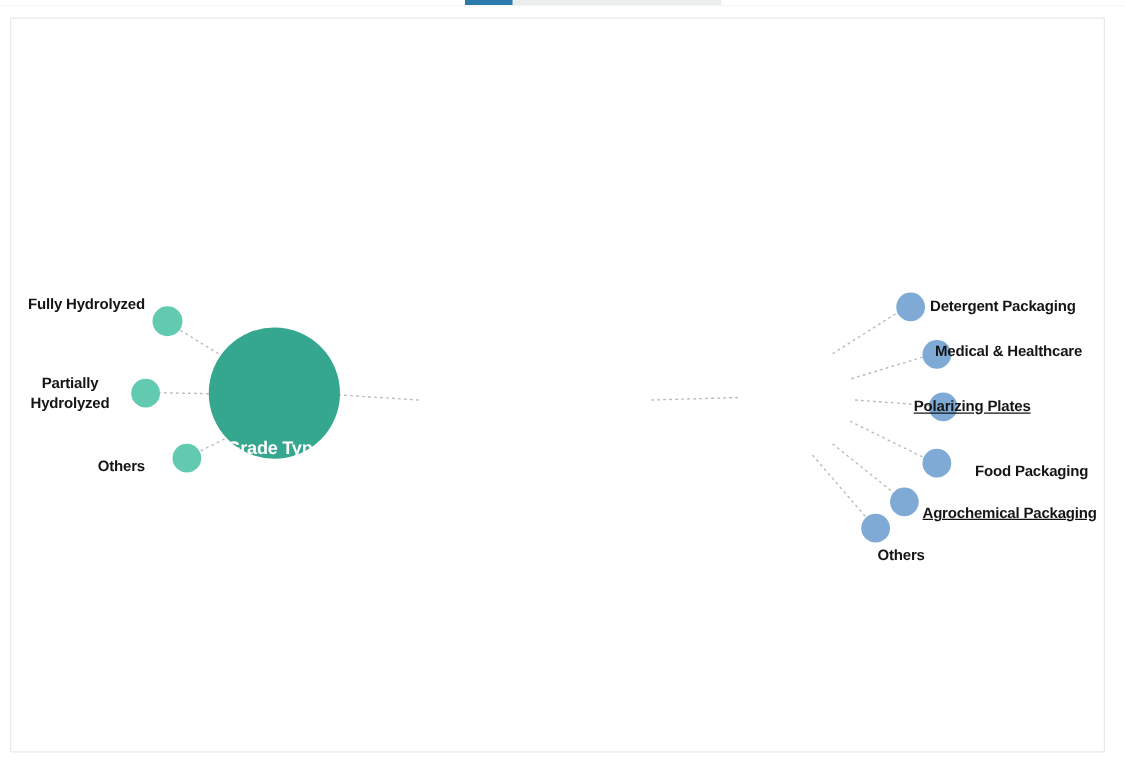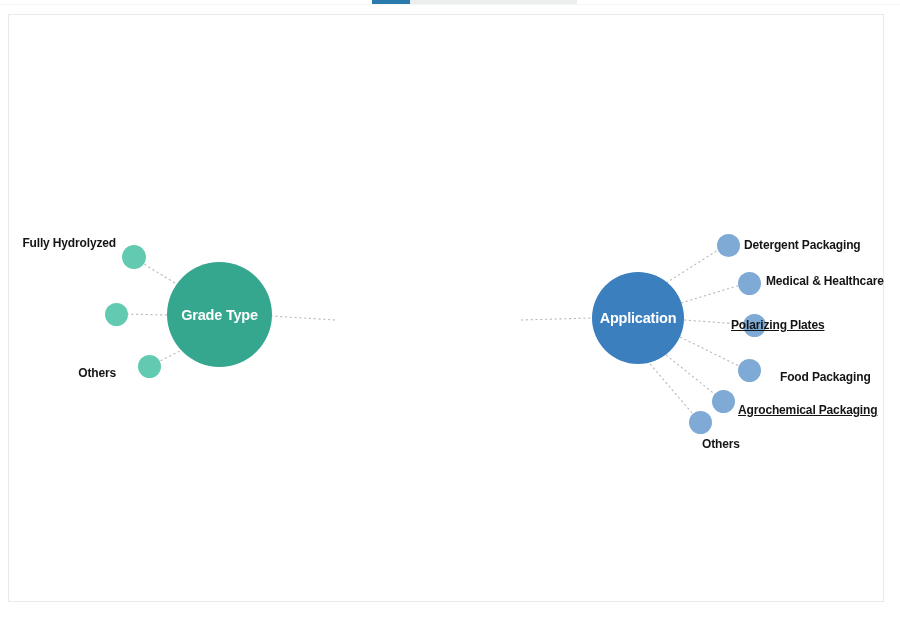--- a/index.html
+++ b/index.html
@@ -62,21 +62,21 @@
     left: 0; top: 0;
     width: 900px; height: 617px;
   }
 
   
   .hub {
     position: absolute;
     box-sizing: border-box;
     border-radius: 50%;
     display: flex;
-    align-items: center;
+    align-items: flex-end;
     justify-content: center;
     text-align: center;
   }
   #hub-center {
     left: 337px; top: 226px;
     width: 182px; height: 188px;
     border: 7px solid #7f8184;
     background: #ffffff;
     box-shadow: 0 0 11px 5px rgba(110,176,236,0.75);
   }
@@ -164,40 +164,41 @@
       <line x1="666" y1="355" x2="722" y2="400"></line>
       <line x1="650" y1="364" x2="699" y2="421"></line>
     </g>
   </svg>
 
 
   <div class="hub branch-hub" id="hub-grade">
     <div class="hub-label">Grade Type</div>
   </div>
 
-  <div class="hub branch-hub" id="hub-application">
-    <div class="hub-label">Application</div>
-  </div>
 
   <div class="node-dot teal" style="left:122px; top:245px; width:24px; height:24px;"></div>
   <div class="node-dot teal" style="left:105px; top:303px; width:23px; height:23px;"></div>
   <div class="node-dot teal" style="left:138px; top:355px; width:23px; height:23px;"></div>
 
   <div class="node-label left-of" style="left:-4px; top:236px; width:120px;">Fully Hydrolyzed</div>
 
+  <div class="node-label two-line" style="left:14px; top:299px; width:84px;">
+    <span>Partially</span><br>
+    <span>Hydrolyzed</span>
+  </div>
 
   <div class="node-label left-of" style="left:20px; top:366px; width:96px;">Others</div>
 
   <div class="node-dot blue" style="left:717px; top:234px; width:23px; height:23px;"></div>
   <div class="node-dot blue" style="left:738px; top:272px; width:23px; height:23px;"></div>
   <div class="node-dot blue" style="left:743px; top:314px; width:23px; height:23px;"></div>
   <div class="node-dot blue" style="left:738px; top:359px; width:23px; height:23px;"></div>
   <div class="node-dot blue" style="left:712px; top:390px; width:23px; height:23px;"></div>
   <div class="node-dot blue" style="left:689px; top:411px; width:23px; height:23px;"></div>
 
   <div class="node-label right-of" style="left:744px; top:238px;">Detergent Packaging</div>
-  <div class="node-label right-of" style="left:766px; top:274px;">Medical &amp; Healthcare</div>
+  <div class="node-label right-of" style="left:748px; top:274px;">Medical &amp; Healthcare</div>
   <div class="node-label right-of" style="left:731px; top:318px;text-decoration:underline;">Polarizing Plates</div>
   <div class="node-label right-of" style="left:780px; top:370px;">Food Packaging</div>
   <div class="node-label right-of" style="left:738px; top:403px;text-decoration:underline;">Agrochemical Packaging</div>
   <div class="node-label right-of" style="left:702px; top:437px;">Others</div>
 
 </div>
 
 </body></html>

